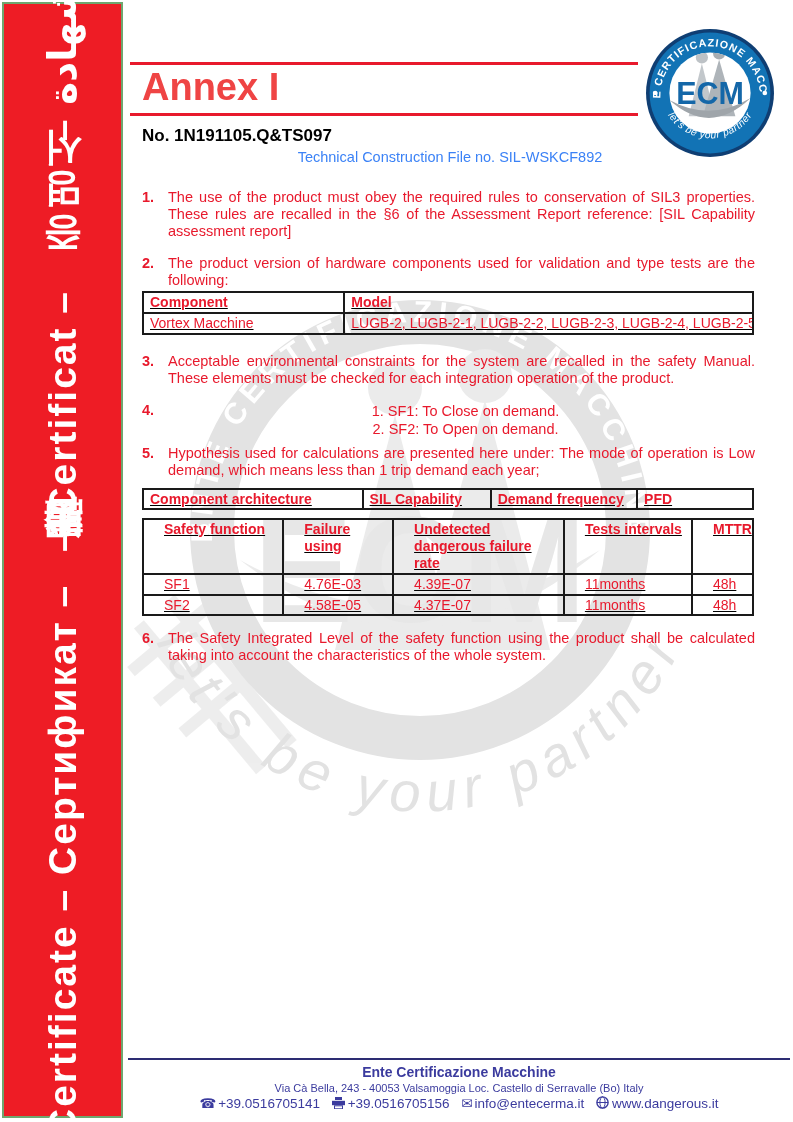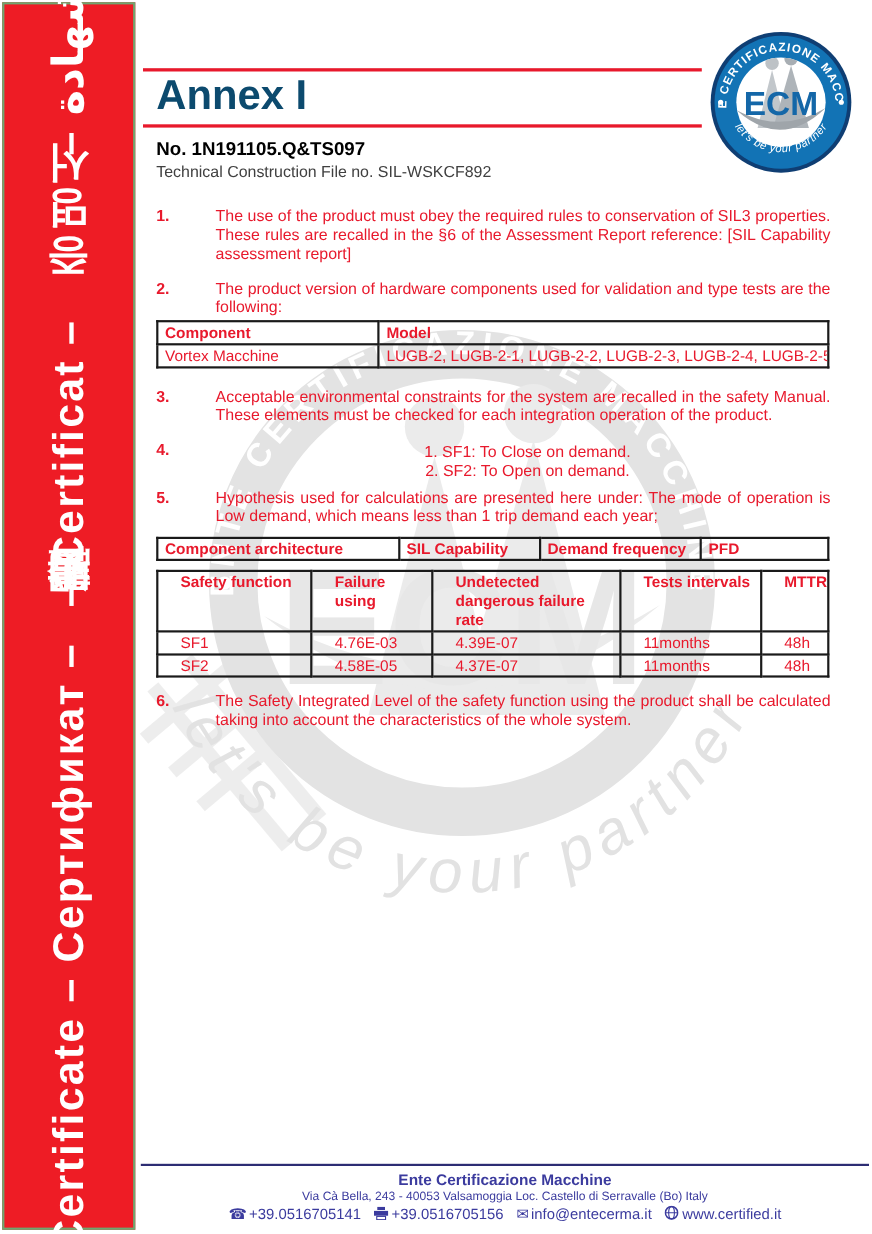--- a/index.html
+++ b/index.html
@@ -9,30 +9,30 @@
   .sidebar{position:absolute;left:2px;top:2px;width:121px;height:1116px;background:#EE1C25;
            border:2px solid #6FA66F;box-sizing:border-box;display:flex;align-items:center;justify-content:center;z-index:3;}
   .vtext{writing-mode:vertical-rl;transform:rotate(180deg);white-space:nowrap;color:#fff;
          font-size:39px;font-weight:bold;letter-spacing:2px;}
   
   .watermark{position:absolute;left:100px;top:230px;z-index:0;}
   
   .main{position:absolute;left:130px;top:0;width:628px;z-index:1;}
   .rule{height:3px;background:#E8192C;width:508px;}
   .rule1{margin-top:62px;}
-  .title{font-size:38px;font-weight:bold;color:#0c4a6e;padding:2px 0 4px 12px;line-height:1.1;}
+  .title{font-size:38px;font-weight:bold;color:#ef4444;padding:2px 0 4px 12px;line-height:1.1;}
   .certno{font-size:17px;font-weight:bold;color:#000000;padding:10px 0 0 12px;}
-  .tcf{font-size:14.5px;color:#404040;padding:3px 0 0 12px;}
+  .tcf{font-size:14.5px;color:#3b82f6;padding:3px 0 0 12px;text-align:center;}
   .items{padding:24px 3px 0 12px;color:#E8192C;}
   .item{display:flex;gap:9px;font-size:14.5px;line-height:1.18;margin-bottom:15px;}
   .item .num{font-weight:bold;min-width:17px;}
-  .item .itext{flex:1;text-align:justify;margin-left:28px;}
+  .item .itext{flex:1;text-align:justify;}
   .sub{margin-top:1px;padding-left:8px;text-align:center;}
   .mb-sm{margin-bottom:2px;}
-  table.t{width:612px;border-collapse:collapse;margin:0 0 18px 12px;table-layout:fixed;}
+  table.t{width:612px;border-collapse:collapse;margin:0 0 18px 12px;table-layout:fixed;text-decoration:underline;}
   table.t th,table.t td{border:2px solid #1A1A1A;color:#E8192C;font-size:14px;padding:1px 6px;
       text-align:left;vertical-align:top;line-height:1.2;overflow:hidden;white-space:nowrap;}
   table.t th{font-weight:bold;}
   table.t3 td,table.t3 th{white-space:normal;padding-left:20px;}
   
   .logo{position:absolute;right:17px;top:27px;width:132px;height:132px;z-index:2;}
   
   .footer{position:absolute;left:128px;top:1058px;width:662px;border-top:2px solid #2D2D73;
           text-align:center;color:#3B3B9E;padding-top:3px;z-index:1;}
   .f-company{font-size:14px;font-weight:bold;line-height:1.3;}
@@ -239,17 +239,17 @@
       <svg class="f-ic" width="13" height="12" viewBox="0 0 13 12" fill="#3B3B9E">
         <rect x="3" y="0" width="7" height="3"></rect>
           <rect x="0" y="3.8" width="13" height="4.4"></rect>
         <rect x="2.5" y="8.8" width="8" height="3" fill="none" stroke="#3B3B9E" stroke-width="1"></rect>
       </svg><span>+39.0516705156</span>
       <span class="uni-ic">✉</span><span>info@entecerma.it</span>
       <svg class="f-ic" width="13" height="13" viewBox="0 0 13 13">
         <circle cx="6.5" cy="6.5" r="5.6" fill="none" stroke="#3B3B9E" stroke-width="1.4"></circle>
         <ellipse cx="6.5" cy="6.5" rx="2.6" ry="5.6" fill="none" stroke="#3B3B9E" stroke-width="1"></ellipse>
         <line x1="0.9" y1="6.5" x2="12.1" y2="6.5" stroke="#3B3B9E" stroke-width="1"></line>
-      </svg><span>www.certified.it</span>
+      </svg><span>www.dangerous.it</span>
     </div>
   </div>
 
 </div>
 
 </body></html>

